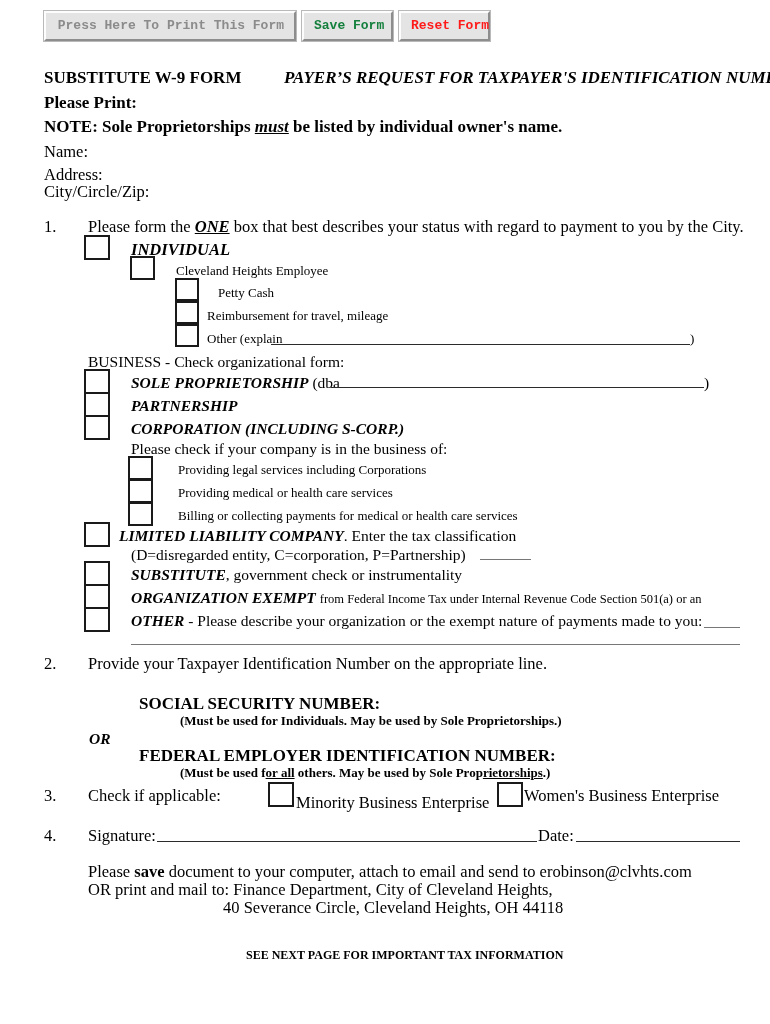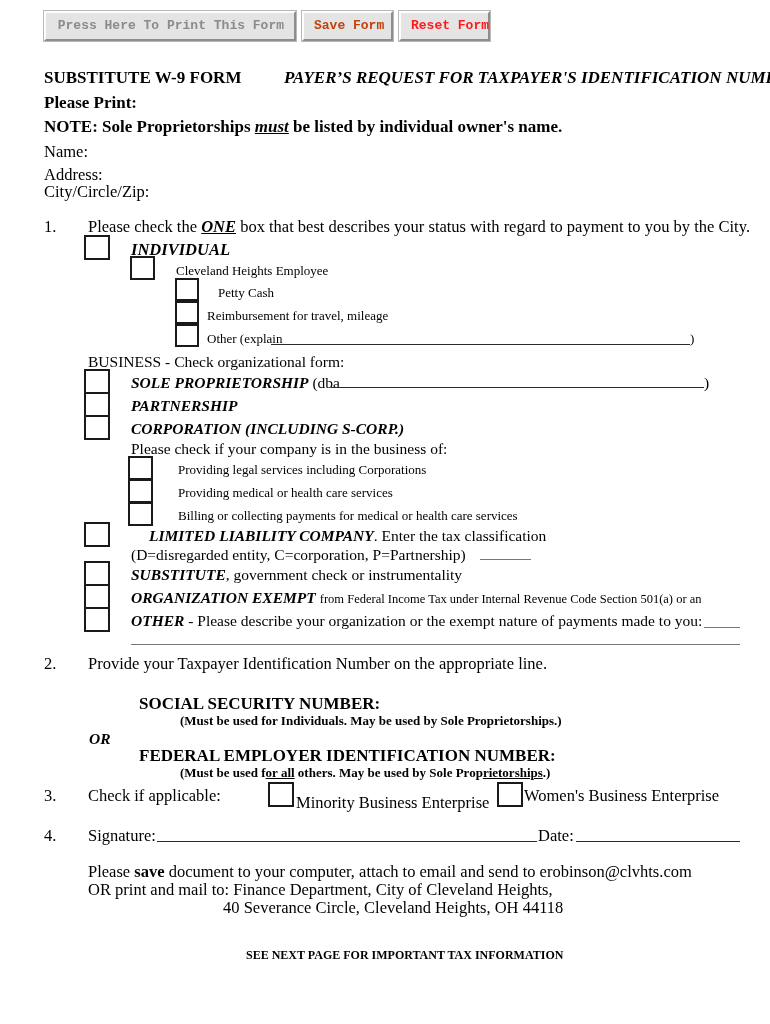--- a/index.html
+++ b/index.html
@@ -34,21 +34,21 @@
     border-left: 2px solid #fdfdfd;
     border-right: 2px solid #8d8d8d;
     border-bottom: 2px solid #8d8d8d;
     outline: 1px solid #b9b9b9;
     padding: 6px 10px 7px 10px;
     white-space: nowrap;
     cursor: pointer;
     user-select: none;
   }
   .btn-print { width: 252px; color: #8b8b8b; }
-  .btn-save  { width: 91px;  color: #c2410c; }
+  .btn-save  { width: 91px;  color: #15803d; }
   .btn-reset { width: 91px;  color: #ff1a1a; }
 
   
   .doc { position: absolute; left: 0; top: 0; width: 770px; }
   .row { position: absolute; white-space: nowrap; }
   .b  { font-weight: bold; }
   .bi { font-weight: bold; font-style: italic; }
   .u  { text-decoration: underline; }
 
   .t17 { font-size: 17px; }
@@ -99,21 +99,21 @@
   <div class="row t17" style="left:44px; top:117px;">
     <span class="b">NOTE: Sole Proprietorships </span><span class="bi u">must</span><span class="b"> be listed by individual owner's name.</span>
   </div>
 
   <div class="row t16" style="left:44px; top:142px;">Name:</div>
   <div class="row t16" style="left:44px; top:165px;">Address:</div>
   <div class="row t16" style="left:44px; top:182px;">City/Circle/Zip:</div>
 
   <div class="row t16" style="left:44px; top:217px;">1.</div>
   <div class="row t16" style="left:88px; top:217px;">
-    <span>Please check the </span><span class="bi u">ONE</span><span> box that best describes your status with regard to payment to you by the City.</span>
+    <span>Please form the </span><span class="bi u">ONE</span><span> box that best describes your status with regard to payment to you by the City.</span>
   </div>
 
   <div class="cb cb-lg" style="left:84px; top:235px;"></div>
   <div class="row t16 bi" style="left:131px; top:240px;">INDIVIDUAL</div>
 
   <div class="cb cb-md" style="left:130px; top:256px;"></div>
   <div class="row t13" style="left:176px; top:263px;">Cleveland Heights Employee</div>
 
   <div class="cb cb-sm" style="left:175px; top:278px;"></div>
   <div class="row t13" style="left:218px; top:285px;">Petty Cash</div>
@@ -147,21 +147,21 @@
   <div class="cb cb-md" style="left:128px; top:456px;"></div>
   <div class="row t13" style="left:178px; top:462px;">Providing legal services including Corporations</div>
 
   <div class="cb cb-md" style="left:128px; top:479px;"></div>
   <div class="row t13" style="left:178px; top:485px;">Providing medical or health care services</div>
 
   <div class="cb cb-md" style="left:128px; top:502px;"></div>
   <div class="row t13" style="left:178px; top:508px;">Billing or collecting payments for medical or health care services</div>
 
   <div class="cb cb-lg" style="left:84px; top:522px;"></div>
-  <div class="row t155" style="left:149px; top:527px;">
+  <div class="row t155" style="left:119px; top:527px;">
     <span class="bi">LIMITED LIABILITY COMPANY</span><span>. Enter the tax classification</span>
   </div>
   <div class="row t155" style="left:131px; top:546px;">(D=disregarded entity, C=corporation, P=Partnership)</div>
   <div class="rule rule-gray" style="left:480px; top:559px; width:51px;"></div>
 
   <div class="cb cb-lg" style="left:84px; top:561px;"></div>
   <div class="row t155" style="left:131px; top:566px;">
     <span class="bi">SUBSTITUTE</span><span>, government check or instrumentality</span>
   </div>
 

